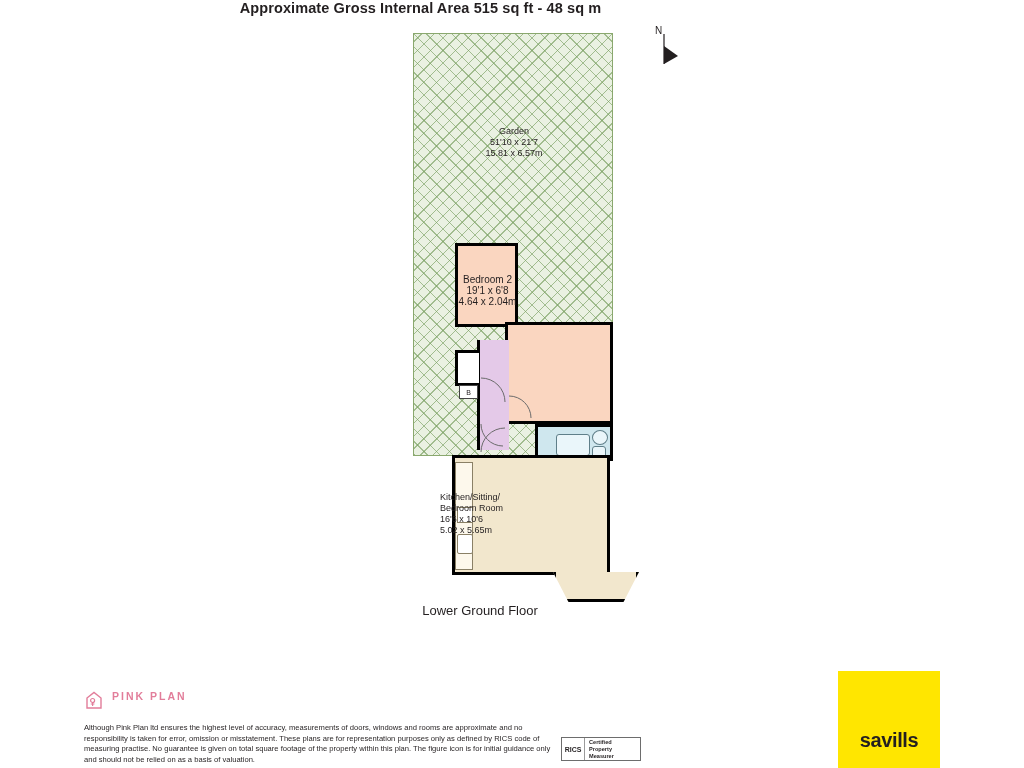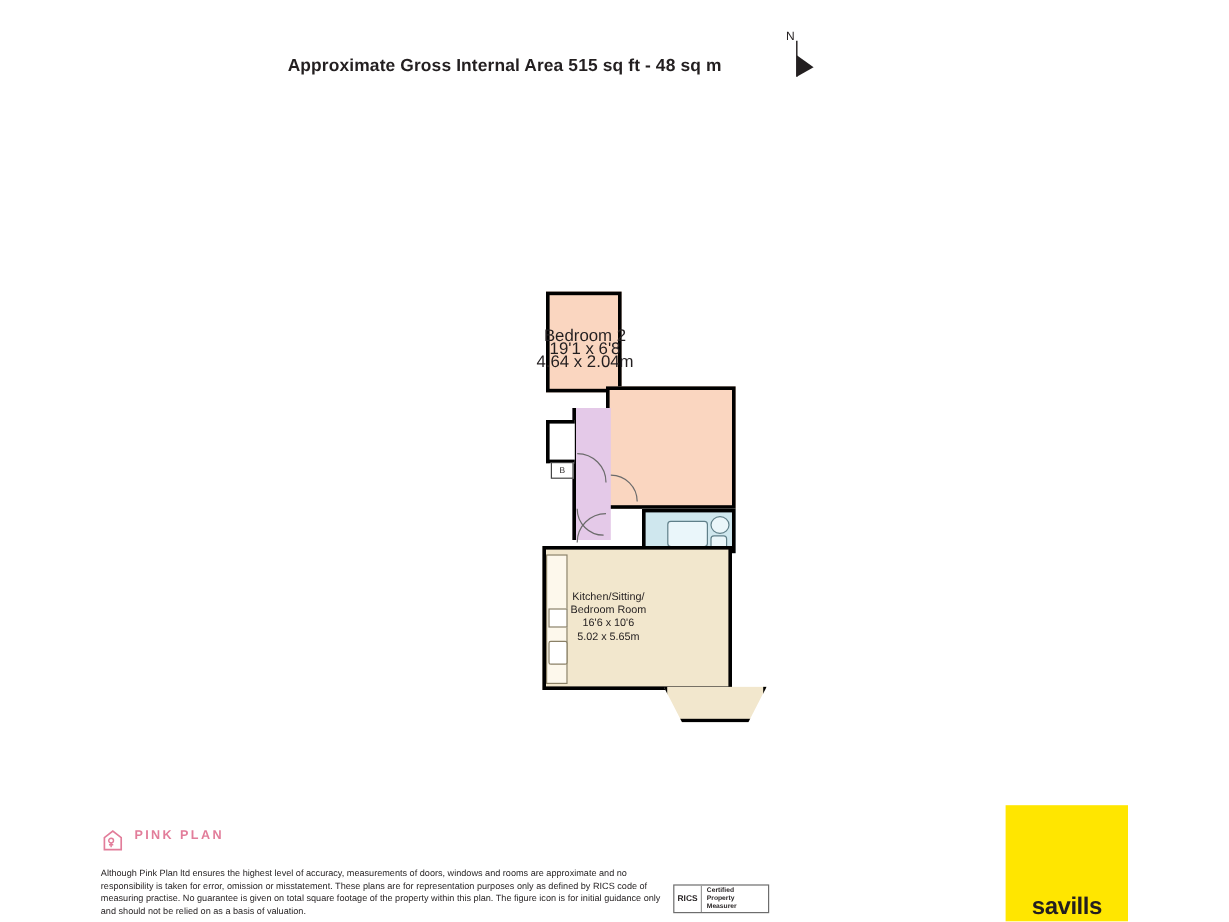--- a/index.html
+++ b/index.html
@@ -20,21 +20,20 @@
   .header-title {
     position: absolute;
     top: 0px;
     left: 0;
     width: 841px;
     text-align: center;
     font-size: 14.5px;
     font-weight: bold;
     letter-spacing: 0.1px;
     color: #231f20;
-    margin-top: 47px;
   }
 
   
   .stage {
     position: absolute;
     left: 0;
     top: 0;
     width: 1024px;
     height: 660px;
   }
@@ -91,21 +90,21 @@
     background: #fad6c0;
     border: 3px solid #000000;
     box-sizing: border-box;
   }
   .bedroom2-label {
     position: absolute;
     left: 440px;
     top: 274px;
     width: 95px;
     text-align: center;
-    font-size: 14px;
+    font-size: 10px;
     line-height: 11px;
   }
 
   
   .bedroom1 {
     position: absolute;
     left: 505px;
     top: 322px;
     width: 108px;
     height: 102px;
@@ -221,24 +220,24 @@
     width: 86px;
     height: 30px;
     background: #f2e7cd;
     border: 3px solid #000;
     border-top: 0;
     box-sizing: border-box;
     clip-path: polygon(0 0, 100% 0, 82% 100%, 18% 100%);
   }
   .kitchen-label {
     position: absolute;
-    left: 428px;
+    left: 440px;
     top: 492px;
     width: 158px;
-    text-align: center;
+    text-align: left;
     font-size: 9px;
     line-height: 11px;
   }
   .counter {
     position: absolute;
     left: 455px;
     top: 462px;
     width: 18px;
     height: 108px;
     background: #fdf8ec;
@@ -338,38 +337,46 @@
     height: 97px;
     background: #ffe600;
     display: flex;
     align-items: flex-end;
     justify-content: center;
   }
   .savills-word {
     font-size: 20px;
     font-weight: bold;
     color: #231f20;
+    padding-bottom: 16px;
     letter-spacing: -0.4px;
   }
 </style>
 </head>
 <body>
 
 <div class="header-title">Approximate Gross Internal Area 515 sq ft - 48 sq m</div>
 
 <div class="stage">
 
   <div class="compass">
     <span class="n-label">N</span>
     <svg width="48" height="36" viewBox="0 0 48 36">
       <path d="M12 2 L12 32" stroke="#231f20" stroke-width="1.2" fill="none"></path>
       <path d="M12 32 L12 14 L26 24 Z" fill="#231f20"></path>
     </svg>
   </div>
 
+  <div class="garden">
+    <div class="garden-label">
+      <div>Garden</div>
+      <div>51'10 x 21'7</div>
+      <div>15.81 x 6.57m</div>
+    </div>
+  </div>
 
   <div class="bedroom2"></div>
   <div class="bedroom2-label">
     <div>Bedroom 2</div>
     <div>19'1 x 6'8</div>
     <div>4.64 x 2.04m</div>
   </div>
 
   <div class="bedroom1"></div>
 
@@ -394,20 +401,21 @@
     <div>5.02 x 5.65m</div>
   </div>
 
   <svg style="position:absolute;left:0;top:0;width:1024px;height:660px;pointer-events:none;">
     <path d="M481 378 A24 24 0 0 1 505 402" fill="none" stroke="#6b6b6b" stroke-width="1"></path>
     <path d="M509 396 A22 22 0 0 1 531 418" fill="none" stroke="#6b6b6b" stroke-width="1"></path>
     <path d="M481 424 A22 22 0 0 0 503 446" fill="none" stroke="#6b6b6b" stroke-width="1"></path>
     <path d="M481 452 A24 24 0 0 1 505 428" fill="none" stroke="#6b6b6b" stroke-width="1"></path>
   </svg>
 
+  <div class="floor-caption">Lower Ground Floor</div>
 </div>
 
 <div class="pinkplan">
   <svg width="20" height="20" viewBox="0 0 20 20">
     <path d="M3 8 L10 2.5 L17 8 L17 18 L3 18 Z" fill="none" stroke="#e27d9a" stroke-width="1.4"></path>
     <circle cx="8.6" cy="10.5" r="2" fill="none" stroke="#e27d9a" stroke-width="1.2"></circle>
     <path d="M8.6 12.5 L8.6 16 M6.8 14 L10.4 14" stroke="#e27d9a" stroke-width="1.2" fill="none"></path>
   </svg>
   <span class="pinkplan-name">PINK PLAN</span>
 </div>

